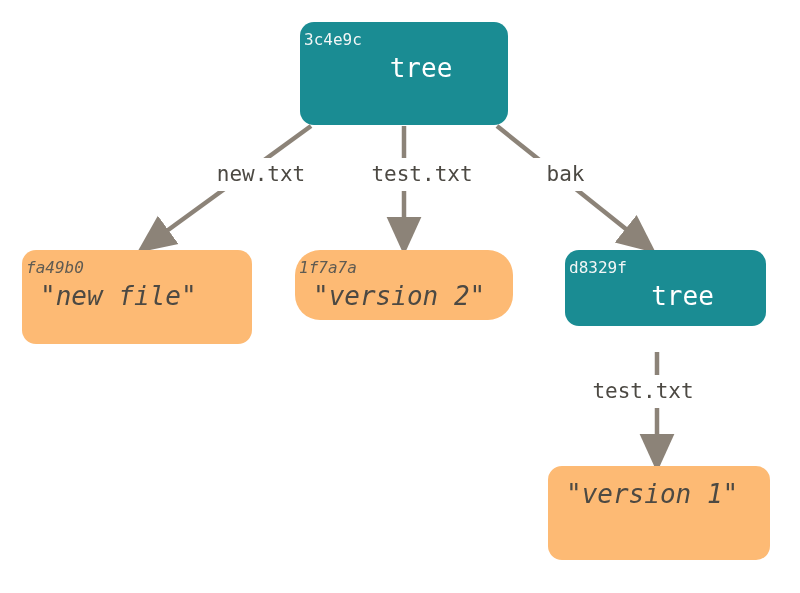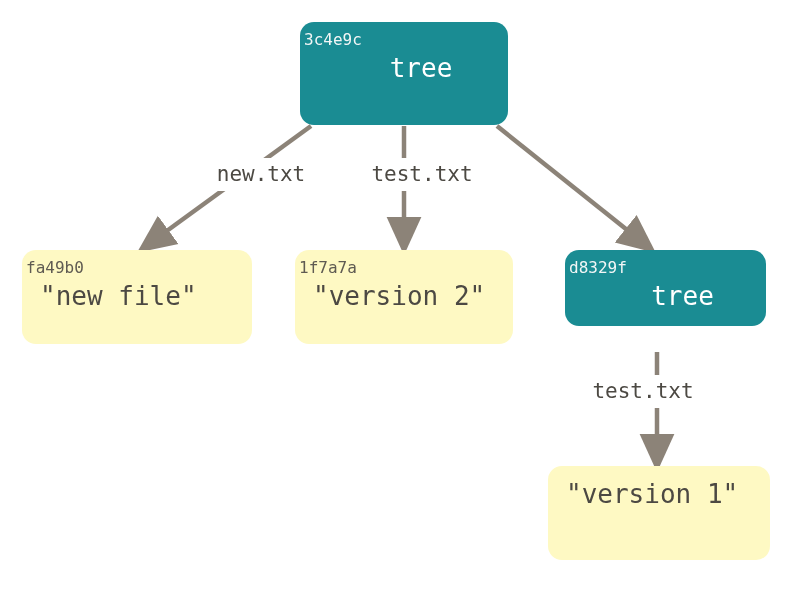--- a/index.html
+++ b/index.html
@@ -30,21 +30,22 @@
     position: absolute;
     z-index: 2;
     border-radius: 14px;
     box-sizing: border-box;
     padding: 9px 0 0 0;
   }
   .node.tree {
     background: #1a8c93;
   }
   .node.blob {
-    background: #fef9c3;
+    background: #fdba74;
+    font-style: italic;
   }
 
   .node-hash {
     font-size: 16px;
     line-height: 1.1;
     padding-left: 4px;
     letter-spacing: 0px;
   }
   .node.tree .node-hash { color: #f2f6f6; }
   .node.blob .node-hash { color: #5f5b52; }
@@ -106,34 +107,35 @@
   <div class="node tree" style="left:300px; top:22px; width:208px; height:103px;">
     <div class="node-hash">3c4e9c</div>
     <div class="node-body">tree</div>
   </div>
 
   <div class="node blob" style="left:22px; top:250px; width:230px; height:94px;">
     <div class="node-hash">fa49b0</div>
     <div class="node-body">"new file"</div>
   </div>
 
-  <div class="node blob" style="left:295px; top:250px; width:218px; height:94px;">
+  <div class="node blob" style="left:295px; top:250px; width:218px; height:70px;border-radius:25px;">
     <div class="node-hash">1f7a7a</div>
     <div class="node-body">"version 2"</div>
   </div>
 
   <div class="node tree" style="left:565px; top:250px; width:201px; height:76px;">
     <div class="node-hash">d8329f</div>
     <div class="node-body">tree</div>
   </div>
 
   <div class="node blob" style="left:548px; top:466px; width:222px; height:94px;">
     <div class="node-body">"version 1"</div>
   </div>
 
   <div class="edge-label" style="left:188px; top:158px; width:146px; height:33px;">new.txt</div>
 
   <div class="edge-label" style="left:334px; top:158px; width:176px; height:33px;">test.txt</div>
 
+  <div class="edge-label" style="left:524px; top:158px; width:83px; height:33px;">bak</div>
 
   <div class="edge-label" style="left:558px; top:375px; width:170px; height:33px;">test.txt</div>
 
 </div>
 
 </body></html>

